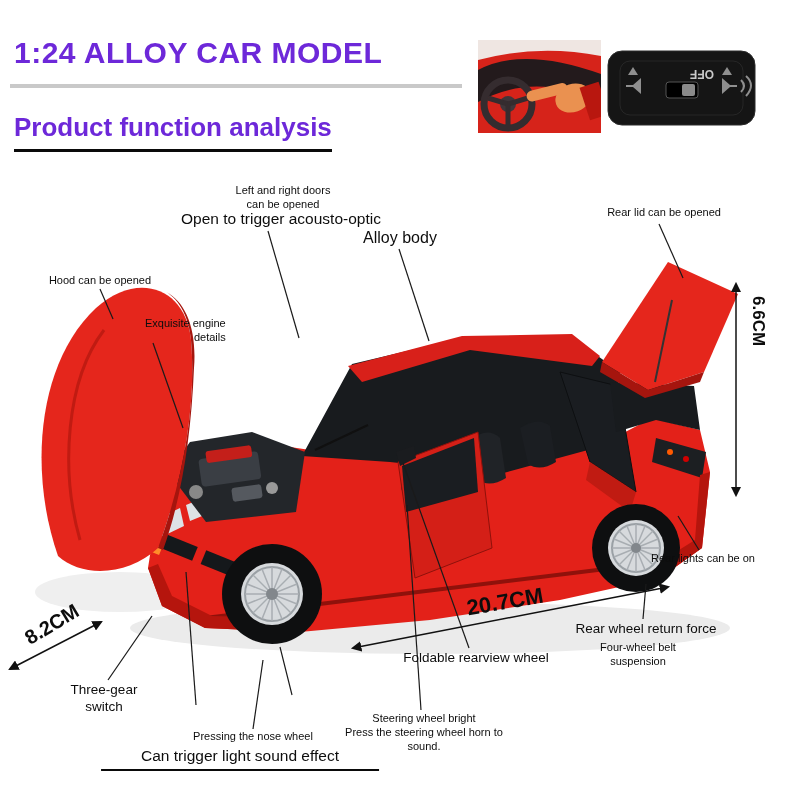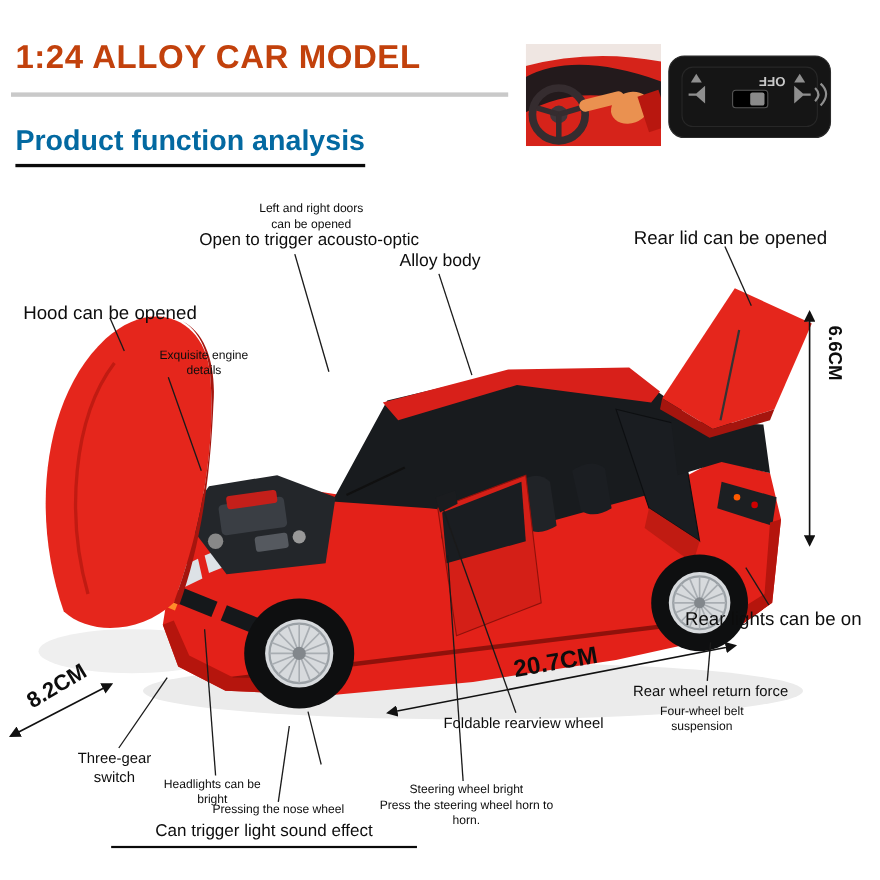--- a/index.html
+++ b/index.html
@@ -1,30 +1,30 @@
 <!DOCTYPE html>
 <html><head>
 <meta charset="utf-8">
 <style>
   html,body{margin:0;padding:0;background:#fff;}
   .canvas{position:relative;width:800px;height:800px;background:#fff;overflow:hidden;
           font-family:"Liberation Sans",sans-serif;color:#0d0d0d;}
   .hdr-title{position:absolute;left:14px;top:36px;font-size:30px;font-weight:800;
-             color:#c2410c;letter-spacing:.5px;margin:0;}
+             color:#6d28d9;letter-spacing:.5px;margin:0;}
   .hdr-rule{position:absolute;left:10px;top:84px;width:452px;height:4px;background:#c9c9c9;}
-  .hdr-sub{position:absolute;left:14px;top:112px;font-size:26px;font-weight:800;color:#0369a1;
+  .hdr-sub{position:absolute;left:14px;top:112px;font-size:26px;font-weight:800;color:#6d28d9;
            margin:0;padding-bottom:6px;border-bottom:3px solid #0a0a0a;}
   .thumb{position:absolute;overflow:hidden;}
   .lbl{position:absolute;font-weight:400;text-align:center;transform:translateX(-50%);
        white-space:nowrap;line-height:1.25;}
   .sm{font-size:11px;}
-  .md{font-size:17px;}
+  .md{font-size:11px;}
   .md2{font-size:13.5px;}
   .lg{font-size:15.5px;}
-  .left-align{text-align:center;transform:none;}
+  .left-align{text-align:right;transform:none;}
   .dimlen{font-size:22px;font-weight:800;transform:translateX(-50%) rotate(-10deg);}
   .dimwid{font-size:20px;font-weight:800;transform:translateX(-50%) rotate(-31deg);}
   .dimhei{font-size:17px;font-weight:800;writing-mode:vertical-rl;transform:none;}
   .underlined{padding:0 40px 4px 40px;border-bottom:2.5px solid #0a0a0a;}
   svg{display:block;}
   .scene{position:absolute;left:0;top:0;}
 </style>
 </head>
 <body>
 
@@ -245,29 +245,25 @@
     <div>suspension</div>
   </div>
 
   <div class="lbl md2" style="left:476px;top:650px">Foldable rearview wheel</div>
 
   <div class="lbl md2" style="left:104px;top:682px">
     <div>Three-gear</div>
     <div>switch</div>
   </div>
 
-  <div class="lbl sm" style="left:193px;top:707px">
-    <div>Headlights can be</div>
-    <div>bright</div>
-  </div>
 
 
   <div class="lbl sm" style="left:253px;top:730px">Pressing the nose wheel</div>
 
   <div class="lbl lg underlined" style="left:240px;top:746px">Can trigger light sound effect</div>
 
   <div class="lbl sm" style="left:424px;top:712px">
     <div>Steering wheel bright</div>
     <div>Press the steering wheel horn to</div>
-    <div>horn.</div>
+    <div>sound.</div>
   </div>
 
 </div>
 
 </body></html>

